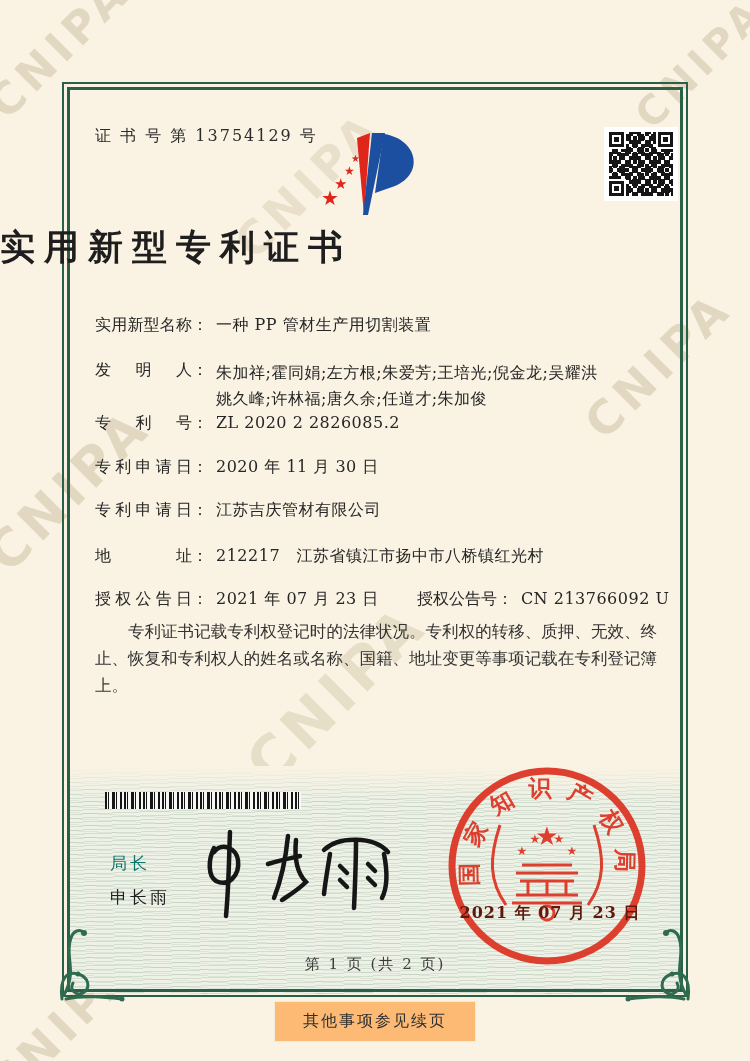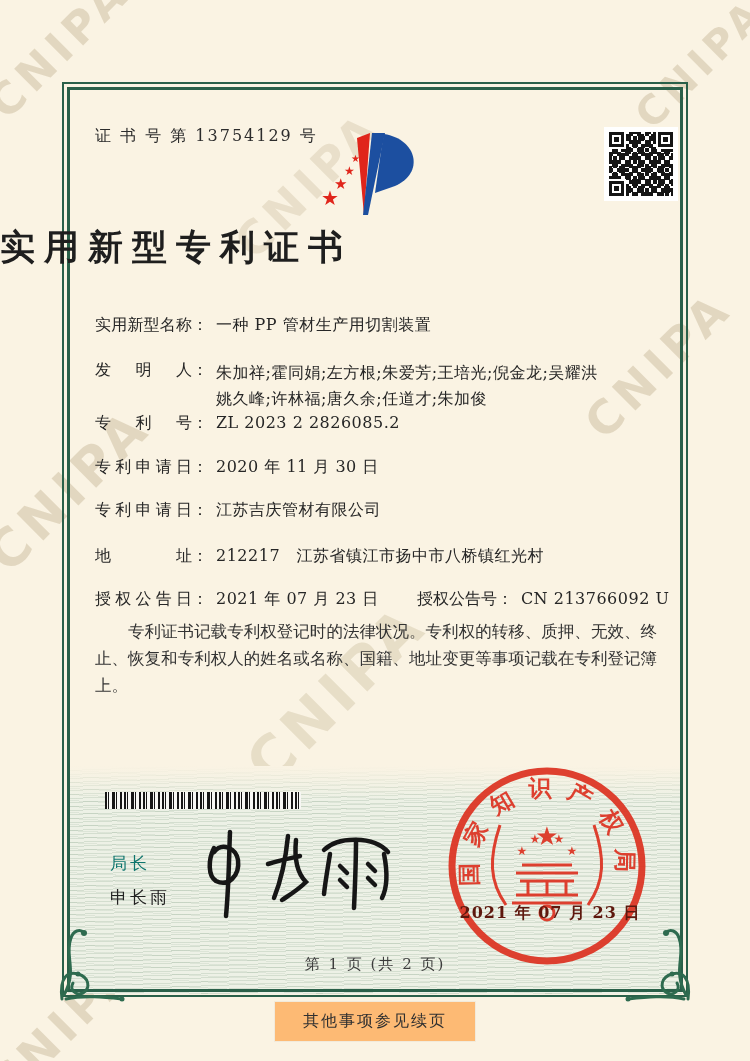--- a/index.html
+++ b/index.html
@@ -226,21 +226,21 @@
     <span class="fcolon">：</span>
   <span class="fvalue">
     <div>朱加祥;霍同娟;左方根;朱爱芳;王培光;倪金龙;吴耀洪</div>
     <div>姚久峰;许林福;唐久余;任道才;朱加俊</div>
   </span>
 </div>
 
 <div class="frow row-patentno">
   <span class="flabel">专利号</span>
     <span class="fcolon">：</span>
-  <span class="fvalue">ZL 2023 2 2826085.2</span>
+  <span class="fvalue">ZL 2020 2 2826085.2</span>
 </div>
 
 <div class="frow row-filing">
   <span class="flabel">专利申请日</span>
     <span class="fcolon">：</span>
   <span class="fvalue">2020 年 11 月 30 日</span>
 </div>
 
 <div class="frow row-patentee">
   <span class="flabel">专利申请日</span>

